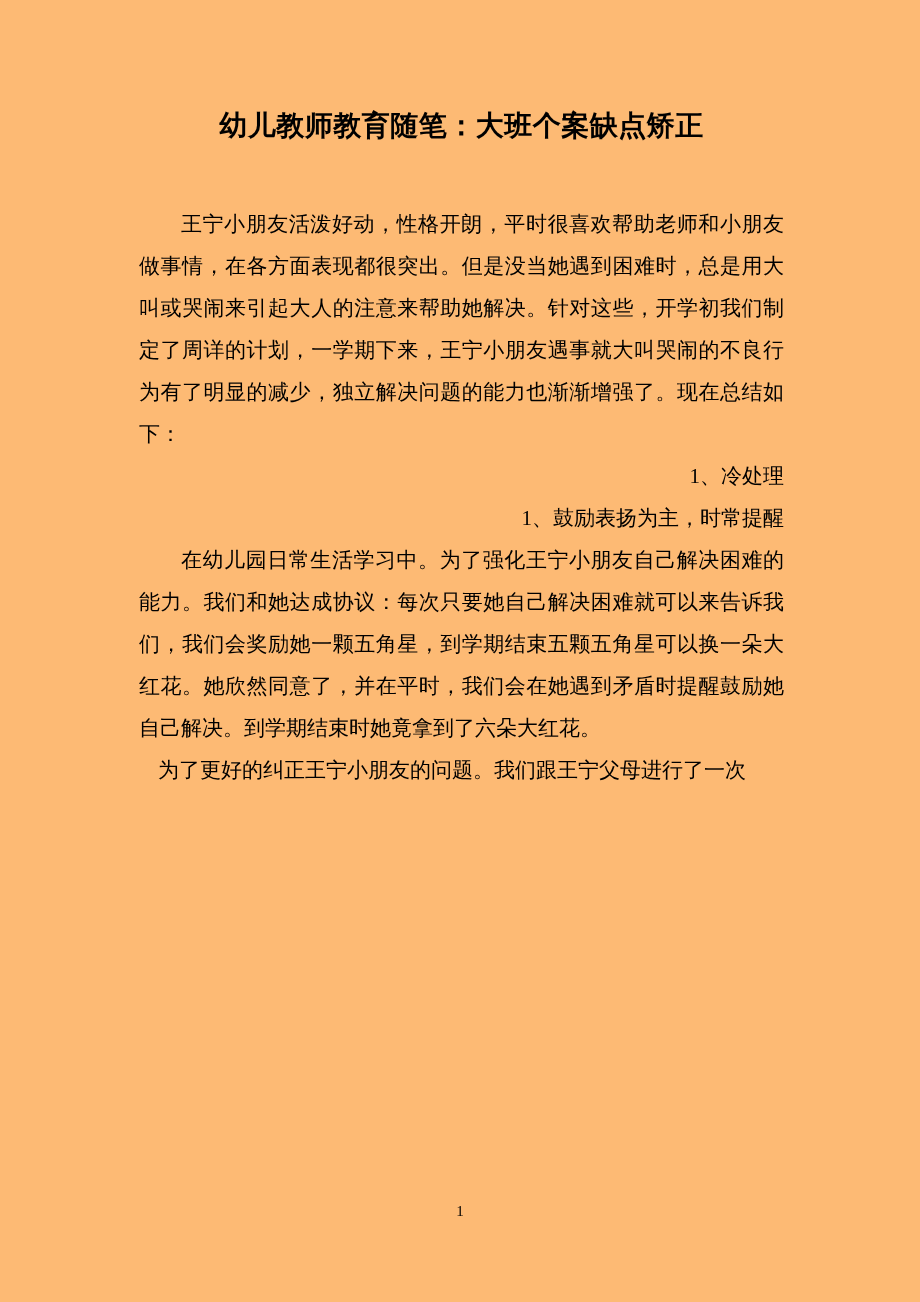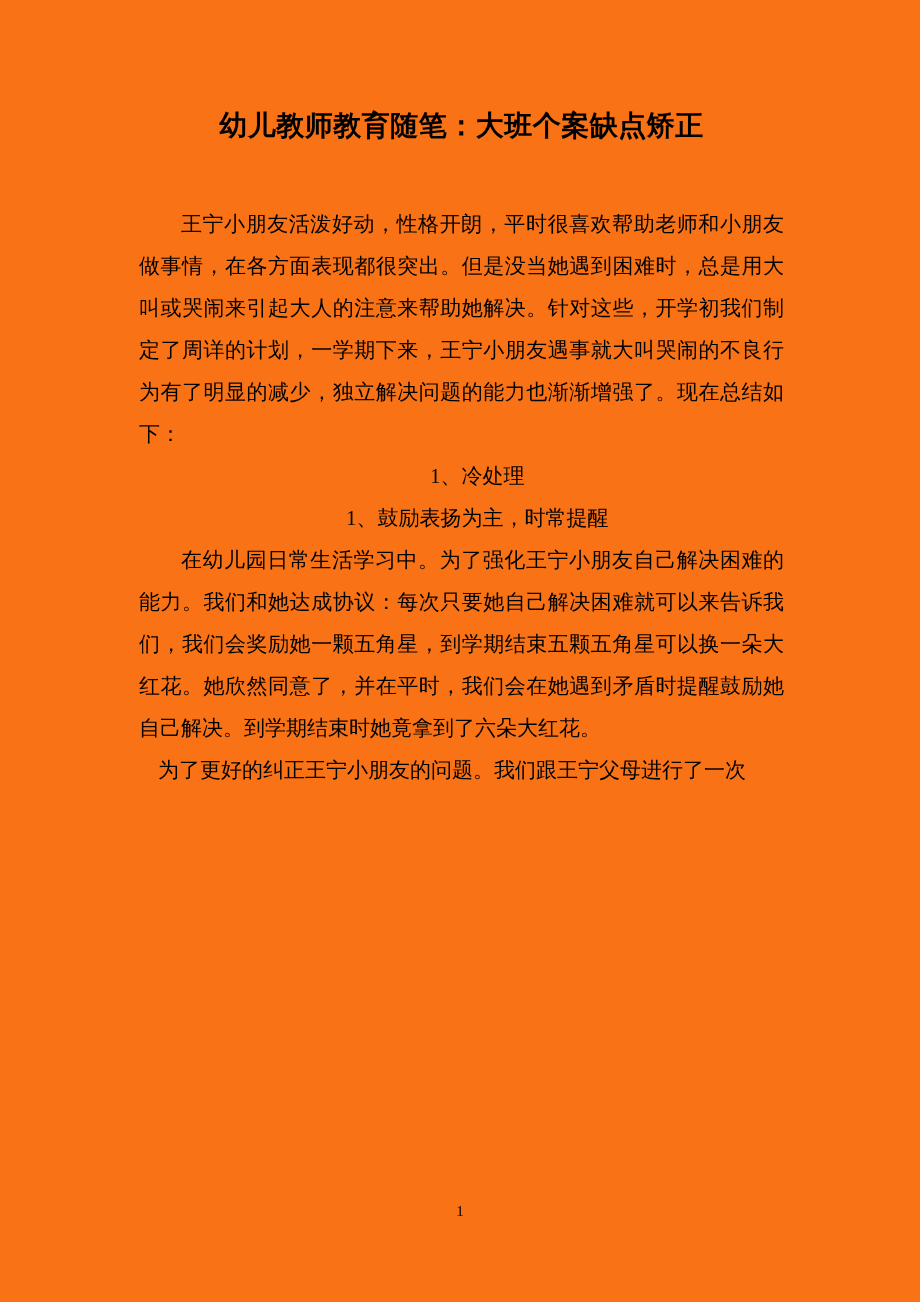--- a/index.html
+++ b/index.html
@@ -4,21 +4,21 @@
 <style>
   html, body {
     margin: 0;
     padding: 0;
     background: #ffffff;
   }
   .page {
     position: relative;
     width: 920px;
     height: 1302px;
-    background: #f97316;
+    background: #fdba74;
     overflow: hidden;
     font-family: "Liberation Serif", "DejaVu Serif", serif;
     color: #000000;
   }
   .doc-title {
     position: absolute;
     top: 106px;
     left: 139px;
     width: 645px;
     margin: 0;
@@ -42,21 +42,21 @@
   .para {
     text-align: justify;
     text-justify: inter-ideograph;
     text-indent: 2em;
   }
   .para.small-indent {
     text-indent: 0.9em;
   }
   .heading {
     text-indent: 1.5em;
-    text-align: center;
+    text-align: right;
   }
   .page-number {
     position: absolute;
     top: 1200px;
     left: 0;
     width: 100%;
     margin: 0;
     text-align: center;
     font-size: 15px;
     line-height: 22px;

